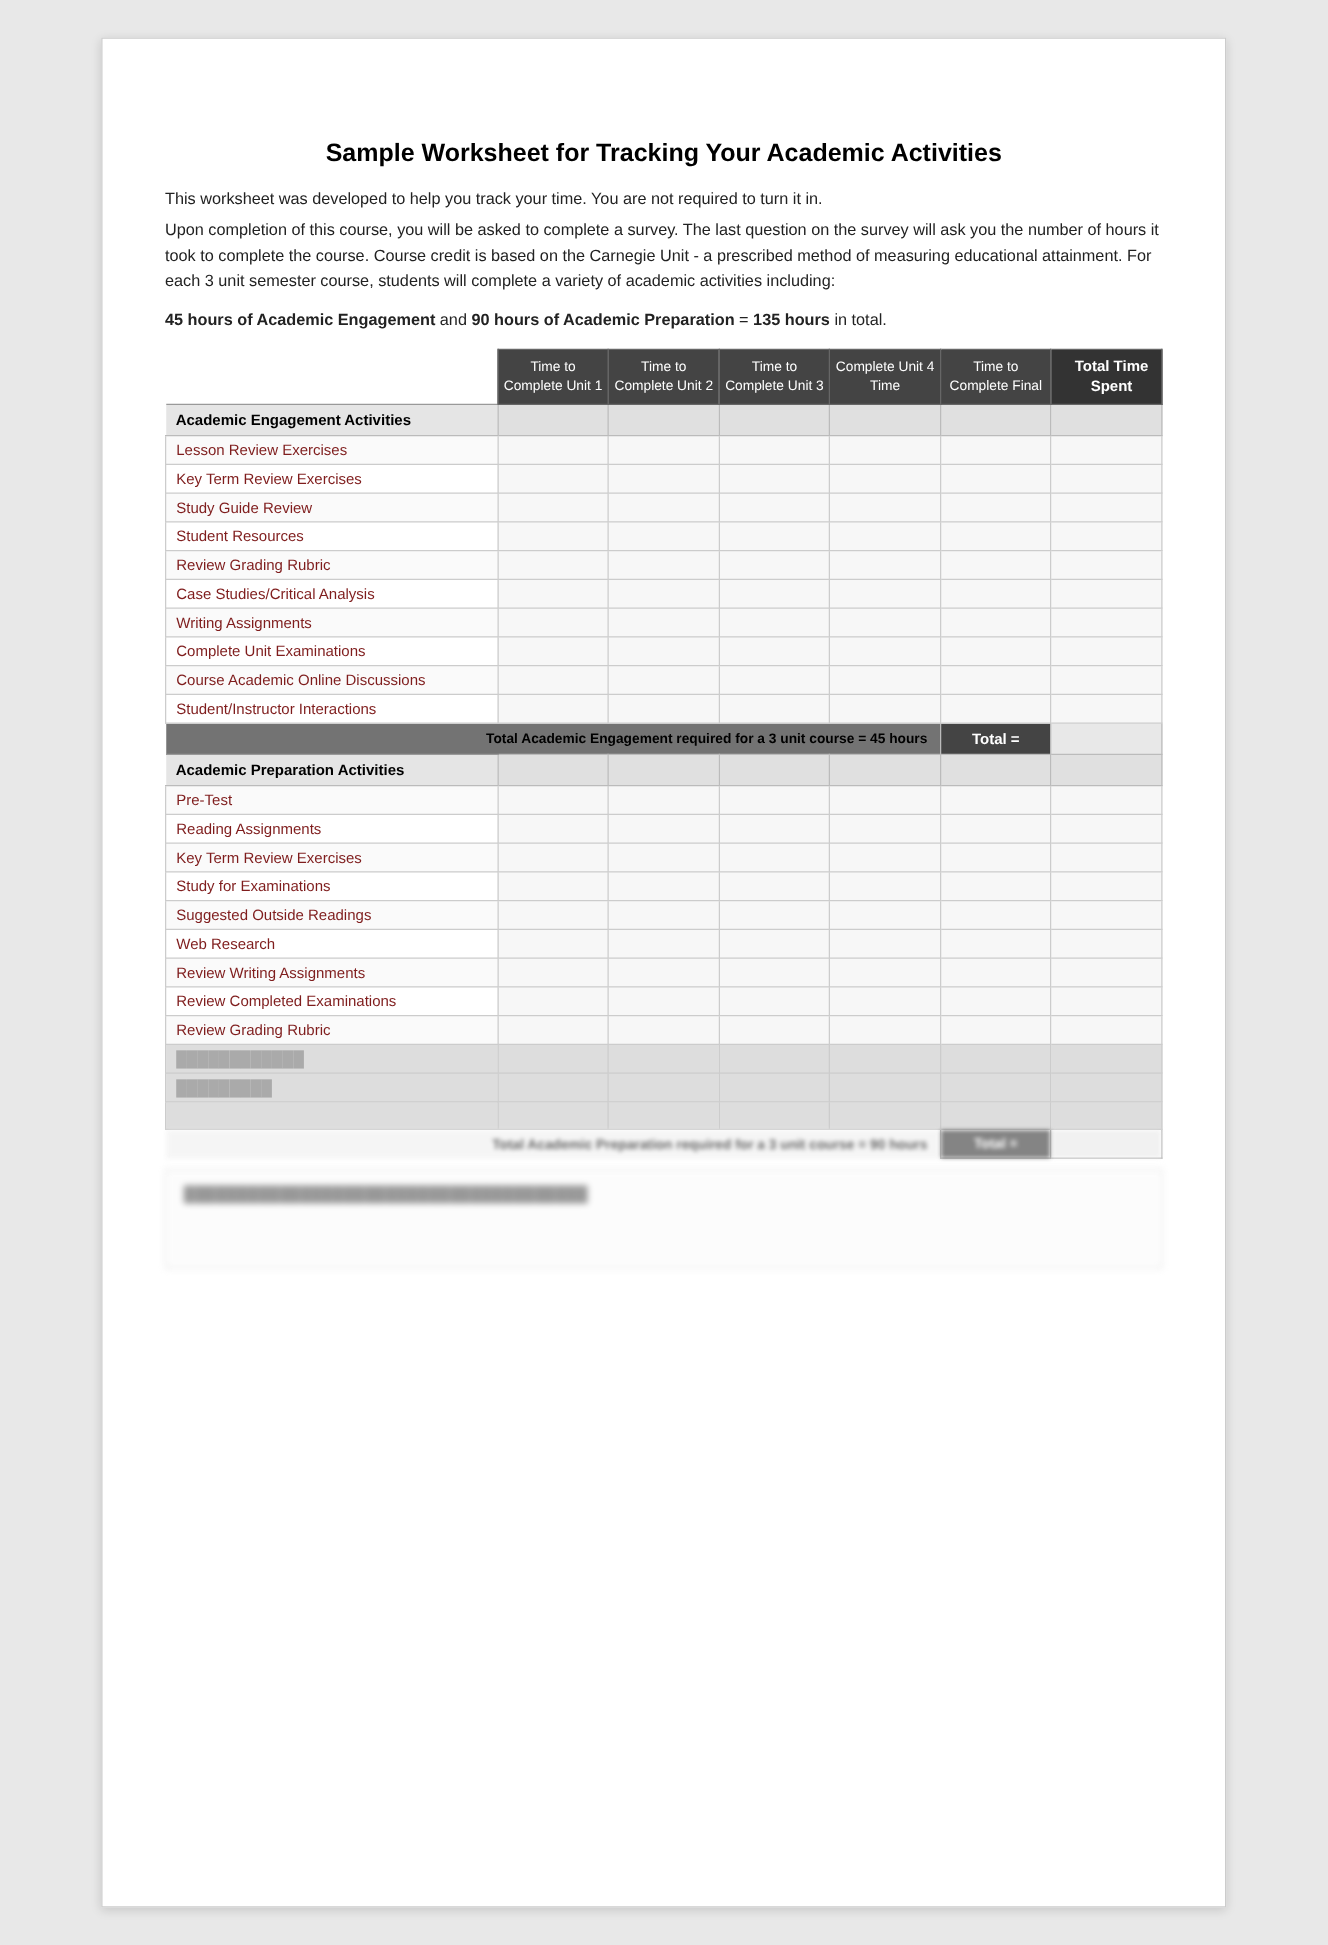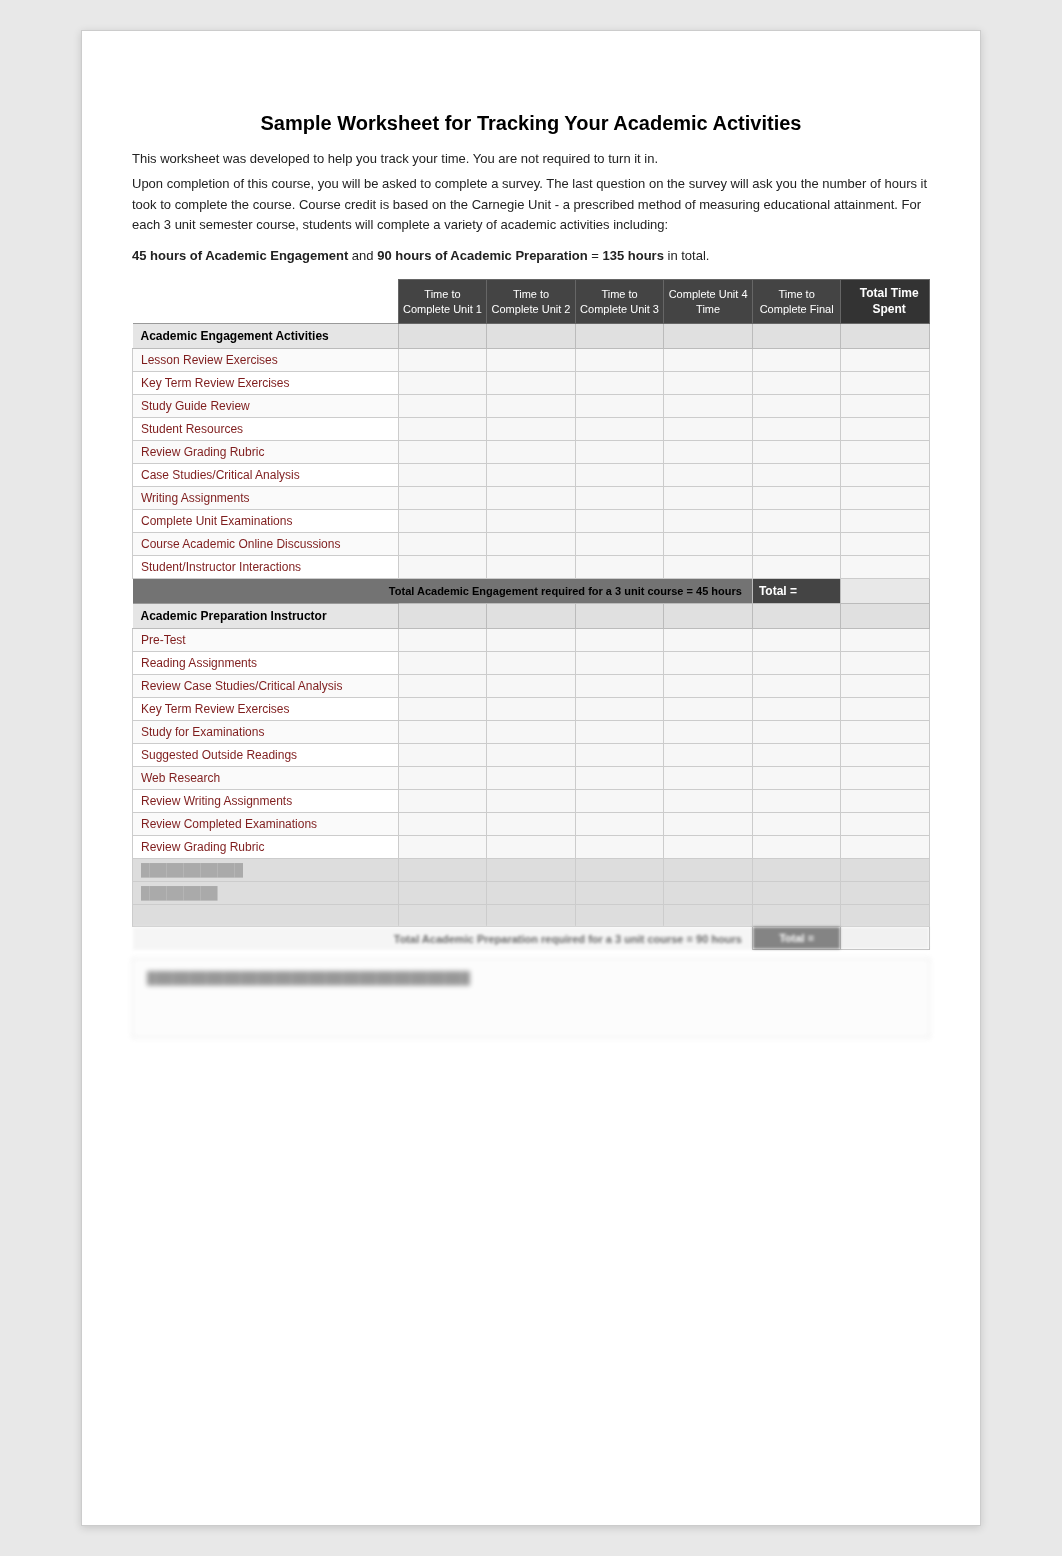--- a/index.html
+++ b/index.html
@@ -95,20 +95,21 @@
       background: #f7f7f7;
     }
     tr.data-row:nth-child(even) td:first-child {
       background: #fafafa;
     }
 
     
     tr.total-row td {
       font-size: 11px;
       font-weight: bold;
+      text-align: center;
       padding: 5px 6px;
       border: 1px solid #bbb;
       background: #f5f5f5;
     }
     tr.total-row td.total-label {
       text-align: right;
       font-weight: bold;
       padding-right: 10px;
       background: #737373;
       border: none;
@@ -315,49 +316,40 @@
         <td></td>
       </tr>
 
       <tr class="total-row">
         <td class="total-label" colspan="5">Total Academic Engagement required for a 3 unit course = 45 hours</td>
         <td class="total-value-box">Total =</td>
         <td class="total-result"></td>
       </tr>
 
       <tr class="section-header">
-        <td>Academic Preparation Instructor</td>
+        <td>Academic Preparation Activities</td>
         <td></td>
         <td></td>
         <td></td>
         <td></td>
         <td></td>
         <td></td>
       </tr>
 
       <tr class="data-row">
         <td>Pre-Test</td>
         <td></td>
         <td></td>
         <td></td>
         <td></td>
         <td></td>
         <td></td>
       </tr>
       <tr class="data-row">
         <td>Reading Assignments</td>
-        <td></td>
-        <td></td>
-        <td></td>
-        <td></td>
-        <td></td>
-        <td></td>
-      </tr>
-      <tr class="data-row">
-        <td>Review Case Studies/Critical Analysis</td>
         <td></td>
         <td></td>
         <td></td>
         <td></td>
         <td></td>
         <td></td>
       </tr>
       <tr class="data-row">
         <td>Key Term Review Exercises</td>
         <td></td>

